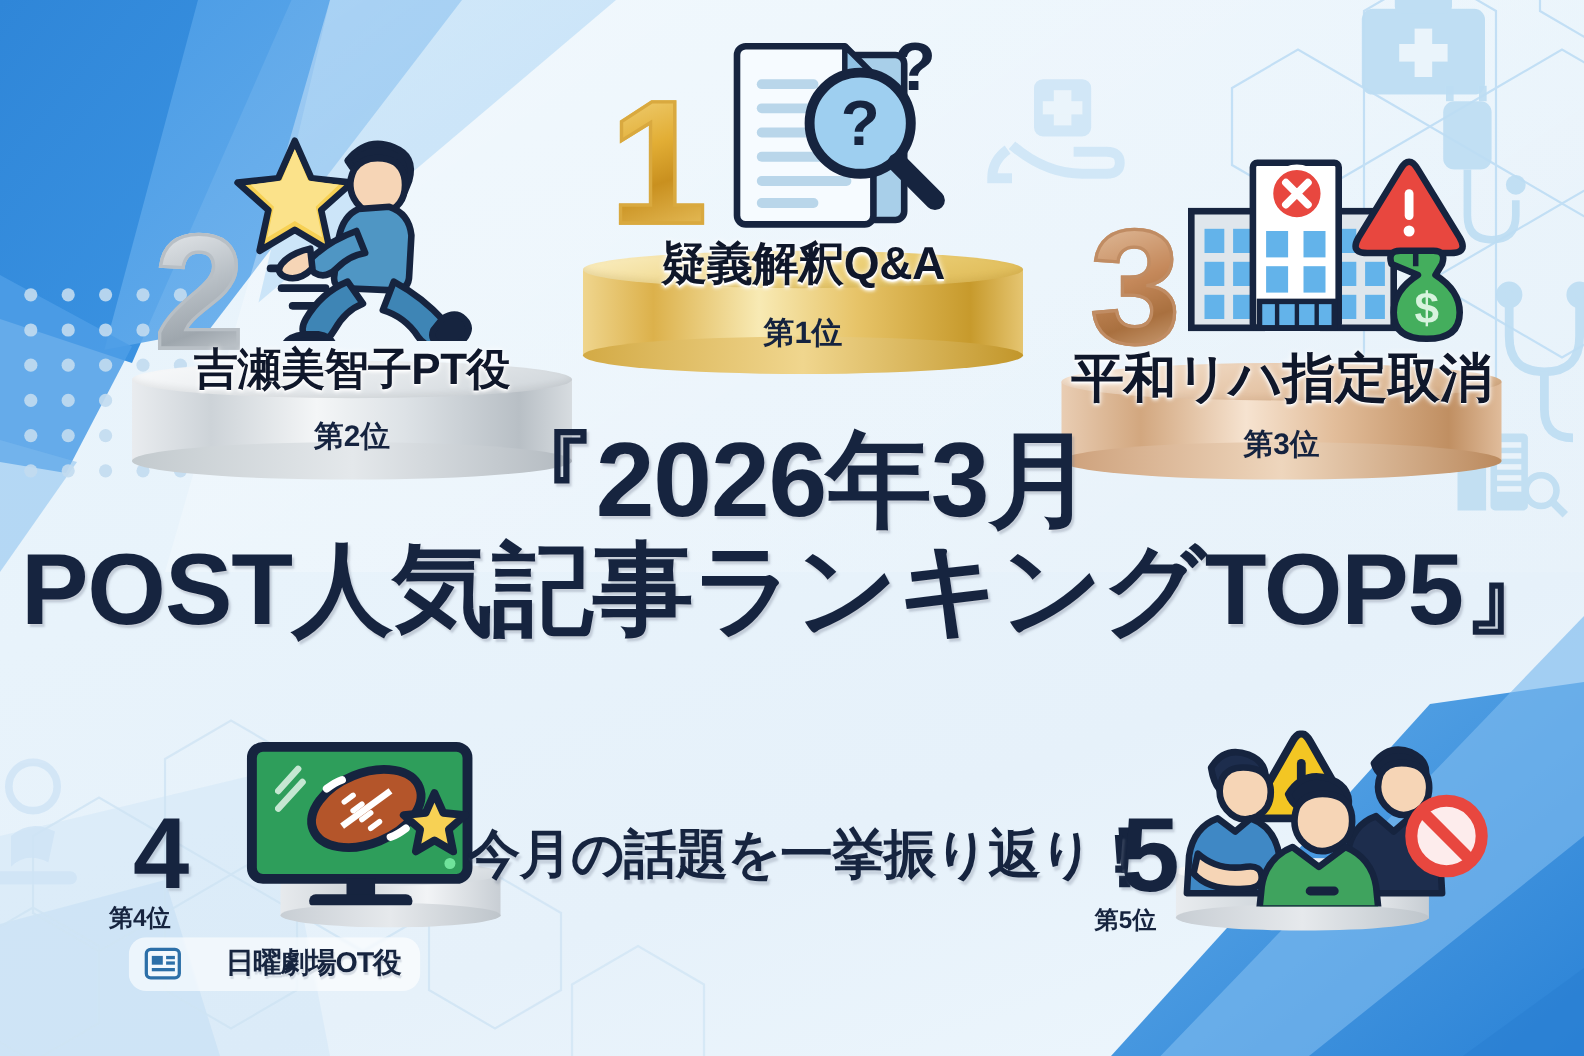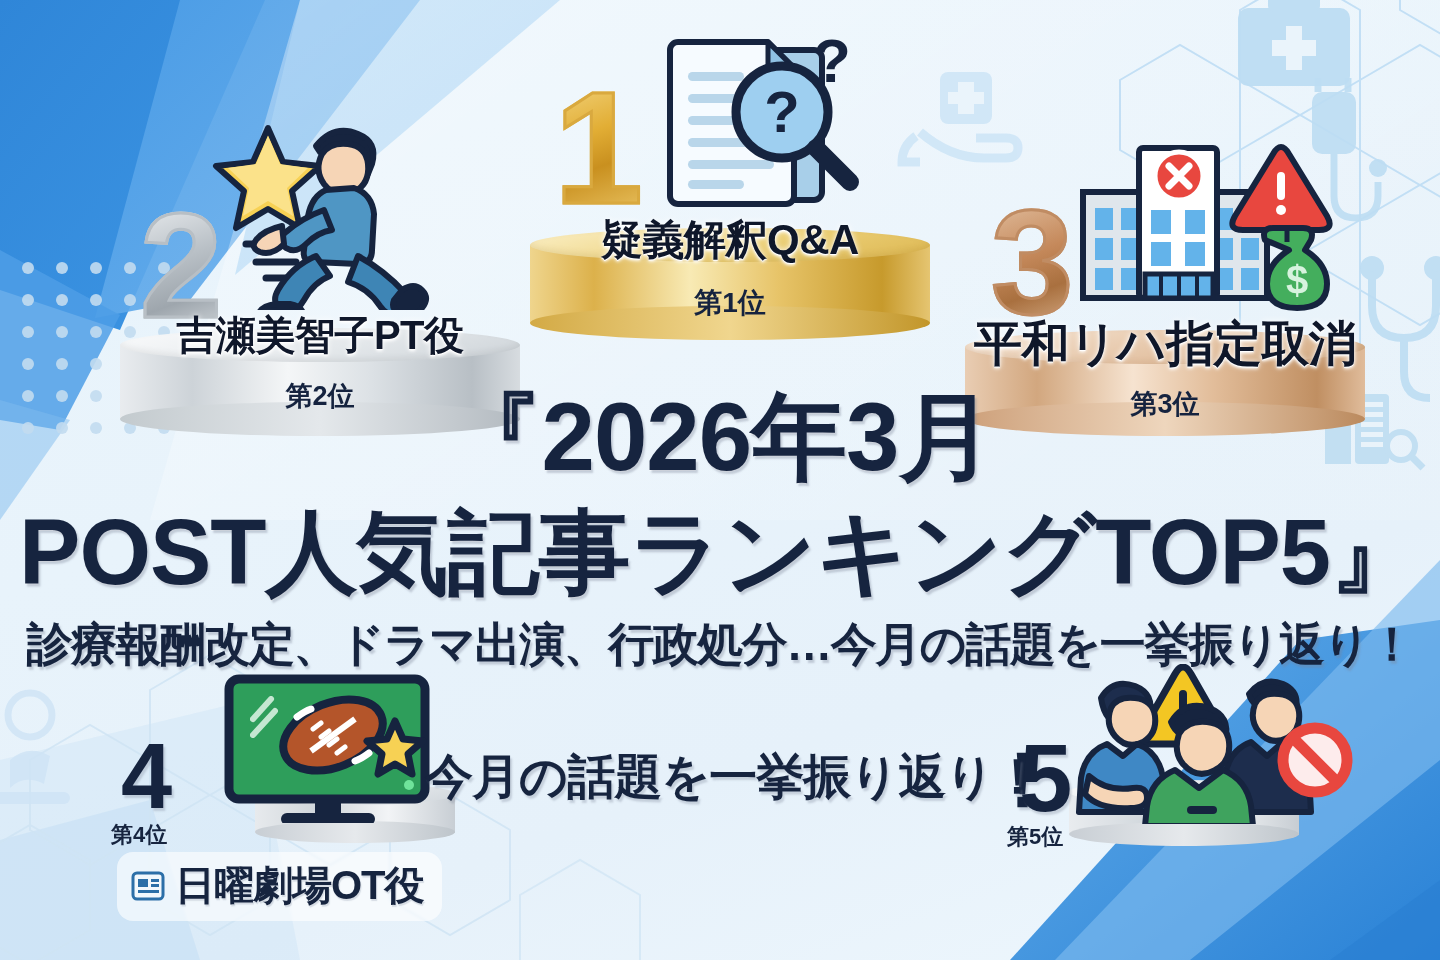--- a/index.html
+++ b/index.html
@@ -54,29 +54,29 @@
     letter-spacing:-1px;
     text-shadow:2px 3px 2px rgba(120,130,150,.3);
     z-index:41;
   }
 
   
   .bot-rank{position:absolute;}
   .bot-num{position:absolute;font-weight:bold;color:#16243f;line-height:1;
     text-shadow:2px 3px 2px rgba(120,130,150,.3);}
   .bot-sub{position:absolute;font-weight:bold;color:#16243f;white-space:nowrap;
-    font-size:22px;margin-left:12px;}
+    font-size:22px;}
   .pill{
     position:absolute;display:flex;align-items:center;gap:10px;
     background:rgba(255,255,255,.62);
     border-radius:16px;padding:6px 18px 8px 14px;
     backdrop-filter:blur(1px);
   }
-  .pill .ptxt{font-weight:bold;color:#16243f;font-size:40px;white-space:nowrap;
-    letter-spacing:-1px;text-shadow:1px 2px 1px rgba(120,130,150,.25);}
+  .pill .ptxt{font-weight:bold;color:#16243f;font-size:26px;white-space:nowrap;
+    letter-spacing:-1px;text-shadow:1px 2px 1px rgba(120,130,150,.25);margin-left:30px;}
   .newsicon{flex:0 0 auto;}
   .excl{position:absolute;font-weight:bold;color:#16243f;line-height:1;
     text-shadow:2px 3px 2px rgba(120,130,150,.3);}
 </style>
 </head>
 <body>
 
 <div class="stage">
 
   <div class="bg-base"></div>
@@ -373,22 +373,21 @@
       <div class="top" style="background:linear-gradient(165deg,#f7e7d7,#e4c3a4 55%,#d0a77e);
         box-shadow:inset 0 -3px 6px rgba(110,70,30,.08);"></div>
     </div>
 
     <div class="label-main" style="top:182px;font-size:48px;">平和リハ指定取消</div>
     <div class="label-sub" style="top:256px;font-size:27px;">第3位</div>
   </div>
 
   <div class="title-wrap" style="top:388px;">
     <div class="title-l1" style="font-size:96px;">『2026年3月</div>
-    <div class="title-l2" style="font-size:92px;margin-top:20px;">POST人気記事ランキングTOP5』</div>
-    <div class="subtitle" style="font-size:46px;margin-top:14px;">診療報酬改定、ドラマ出演、行政処分…今月の話題を一挙振り返り！</div>
+    <div class="title-l2" style="font-size:92px;margin-top:4px;">POST人気記事ランキングTOP5』</div>
   </div>
 
   <div class="center-line" style="left:425px;top:745px;font-size:48px;">今月の話題を一挙振り返り！</div>
 
   <div class="bot-rank" style="left:95px;top:668px;width:420px;height:260px;">
 
     <div style="position:absolute;left:160px;top:115px;width:200px;height:60px;">
       <div style="position:absolute;left:0;top:10px;width:100%;height:40px;
                   background:linear-gradient(to right,#e7eaed,#cfd5da,#f2f4f6,#c8ced4);"></div>
       <div style="position:absolute;left:0;bottom:0;width:100%;height:22px;border-radius:50%;

